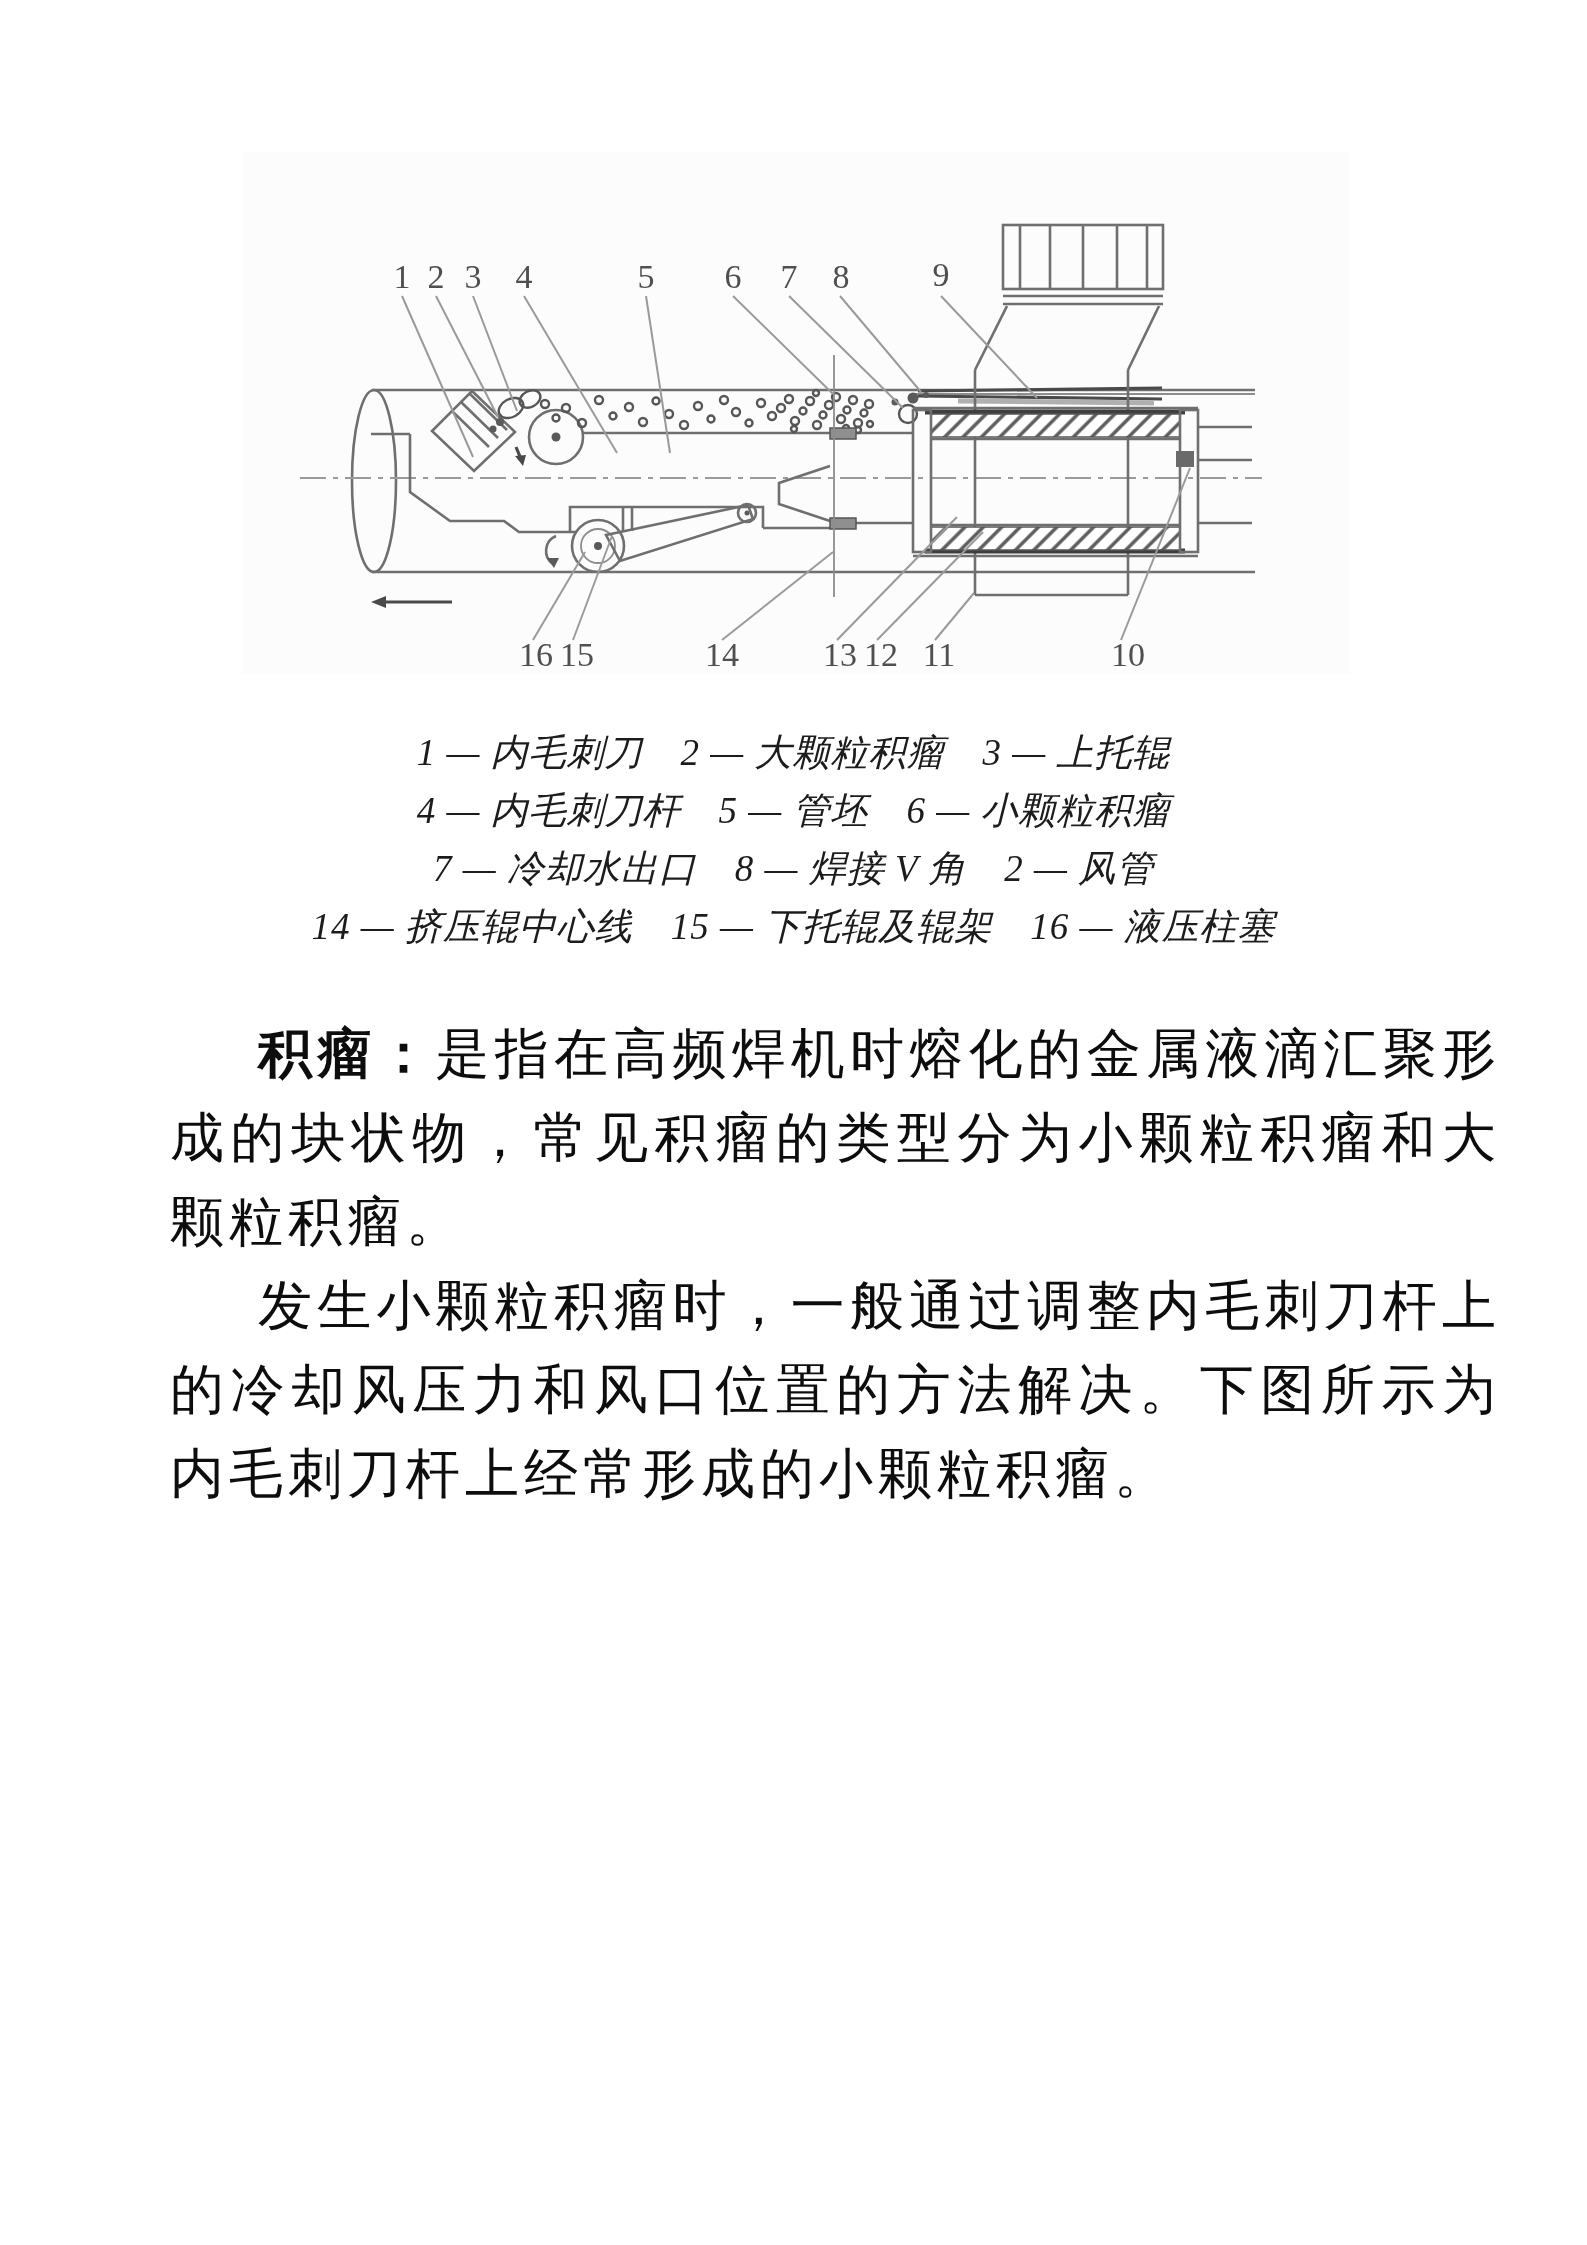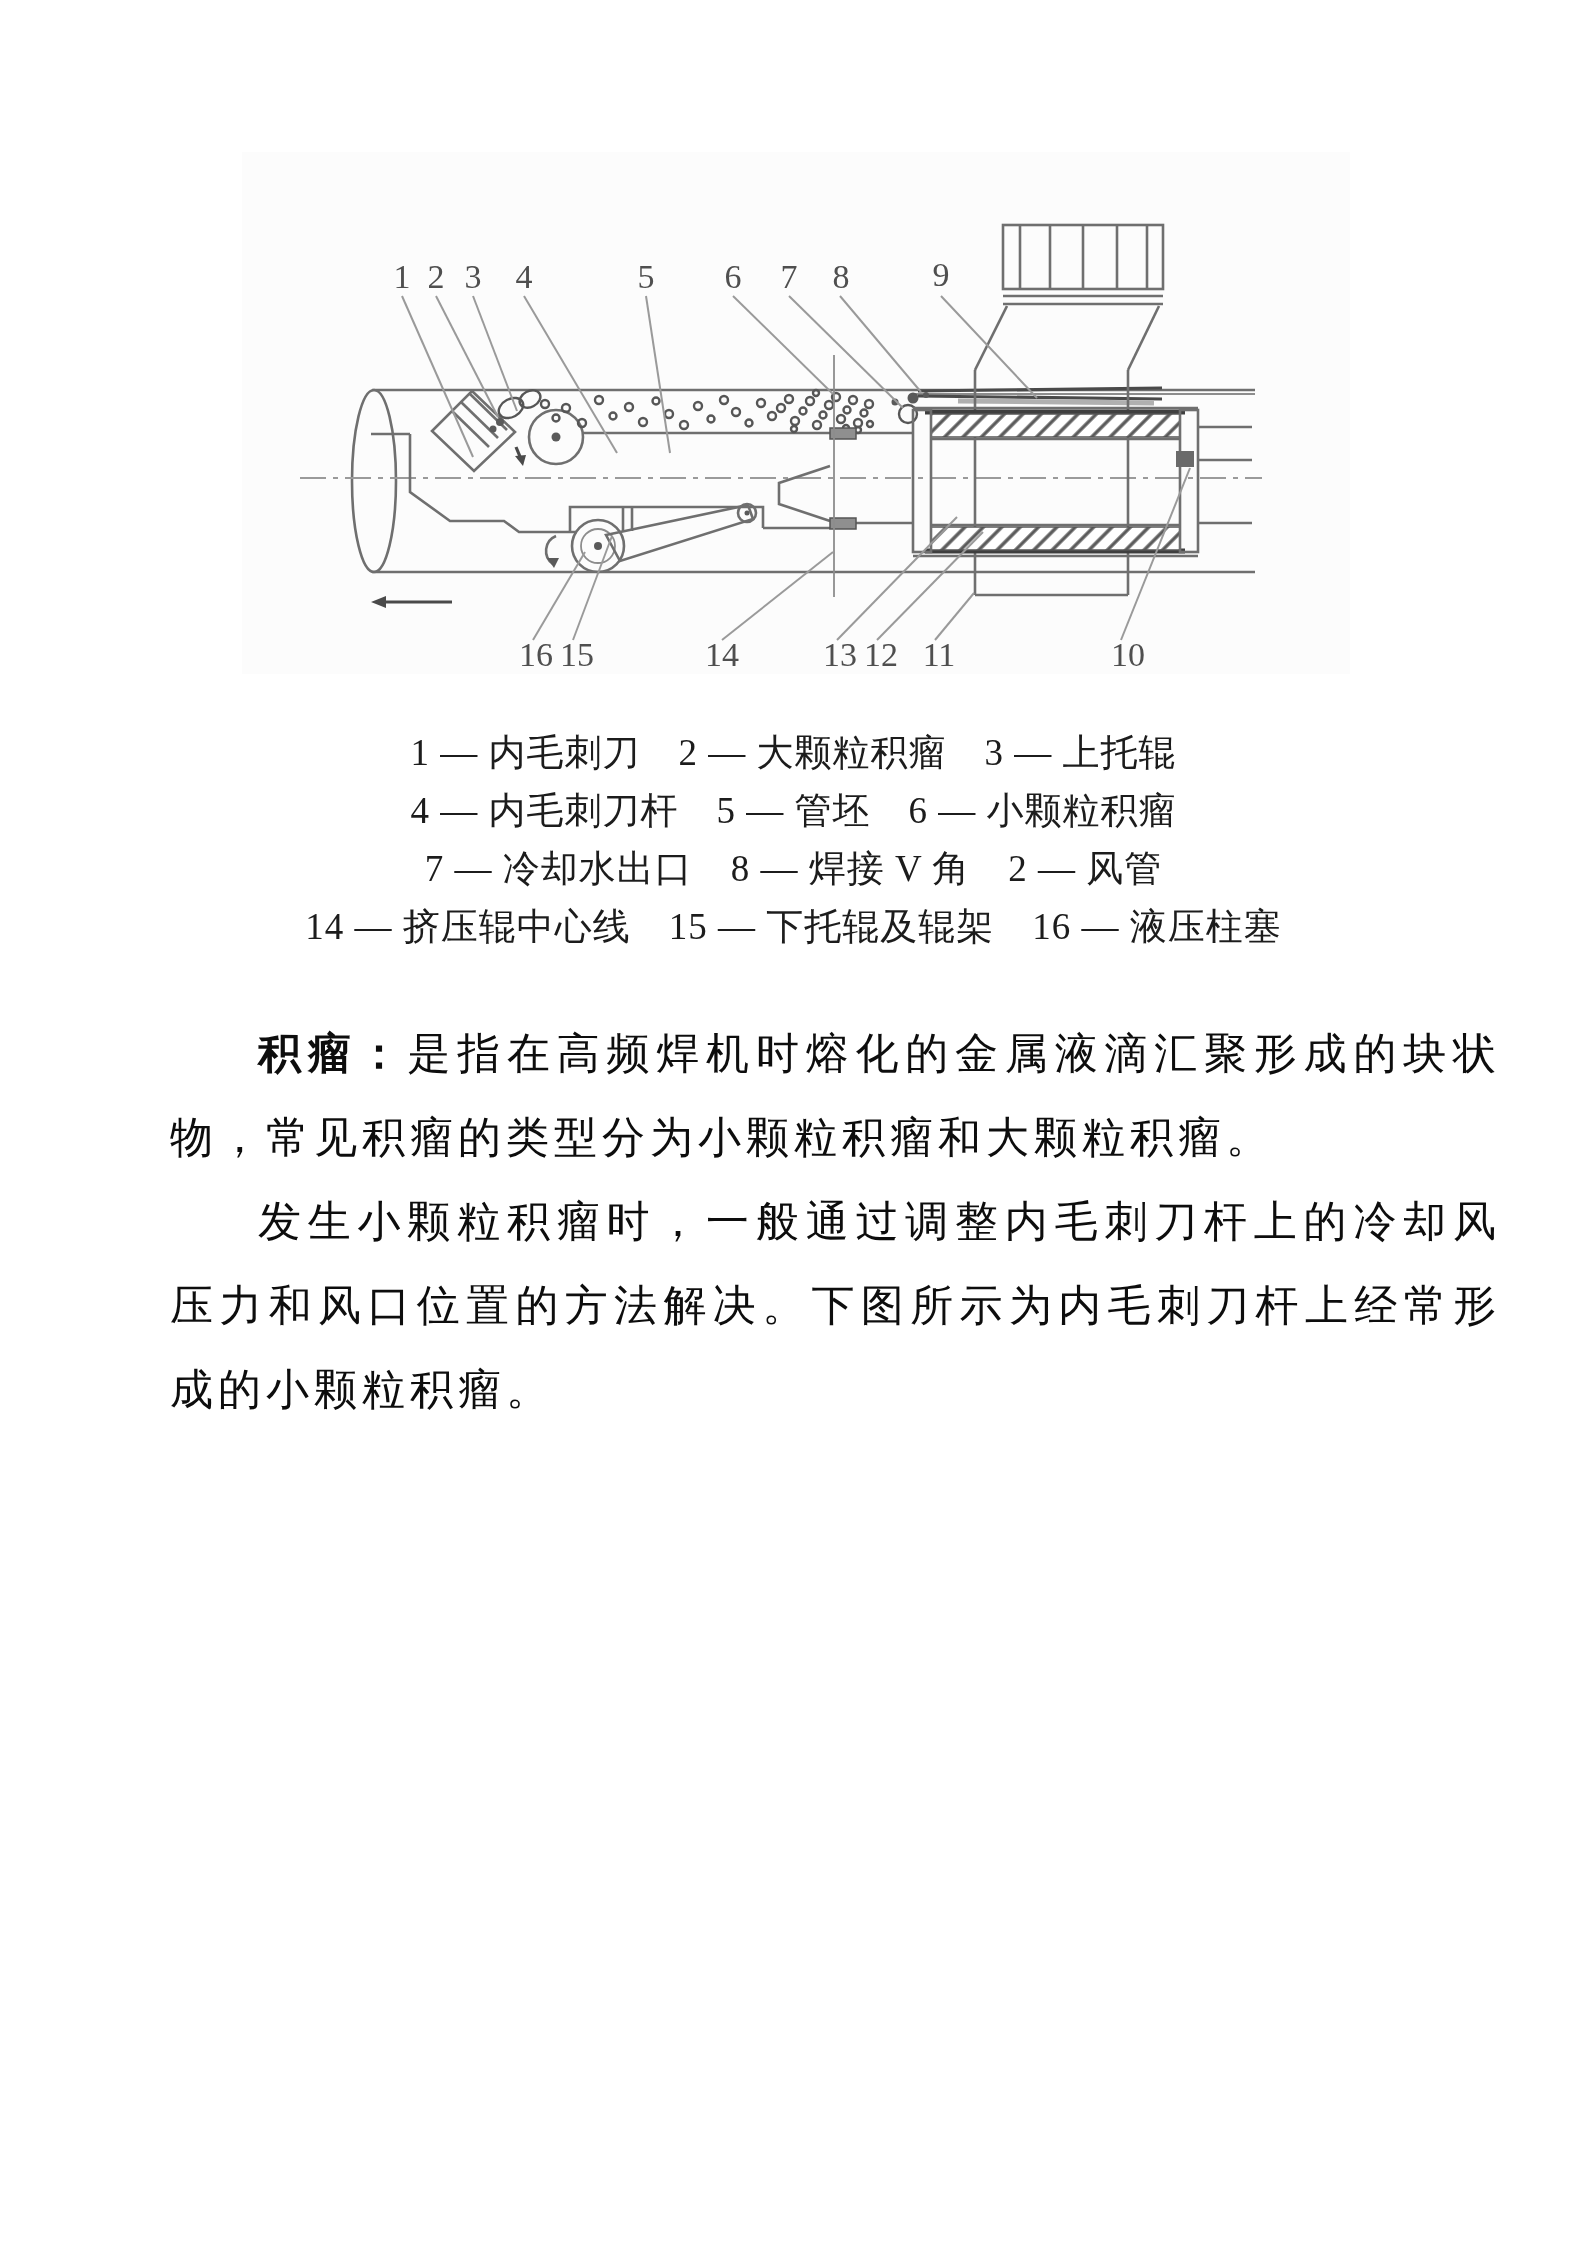--- a/index.html
+++ b/index.html
@@ -16,24 +16,25 @@
   .figure { margin: 0; padding: 0; }
   .figure svg { display: block; }
   .legend {
     margin-top: 34px;
     text-align: center;
     font-size: 37px;
     line-height: 58px;
     color: #1c1c1c;
     letter-spacing: 1px;
     white-space: nowrap;
+    font-style: italic;
   }
   .body-text {
     margin: 56px 86px 0 170px;
-    font-size: 43px;
+    font-size: 54px;
     line-height: 84px;
     letter-spacing: 5px;
     text-align: justify;
     text-justify: inter-character;
     color: #0d0d0d;
   }
   .body-text p { margin: 0; text-indent: 88px; }
   .body-text strong { font-weight: bold; }
   
   .ln   { stroke: #6f6f6f; stroke-width: 2.6; fill: none; }

